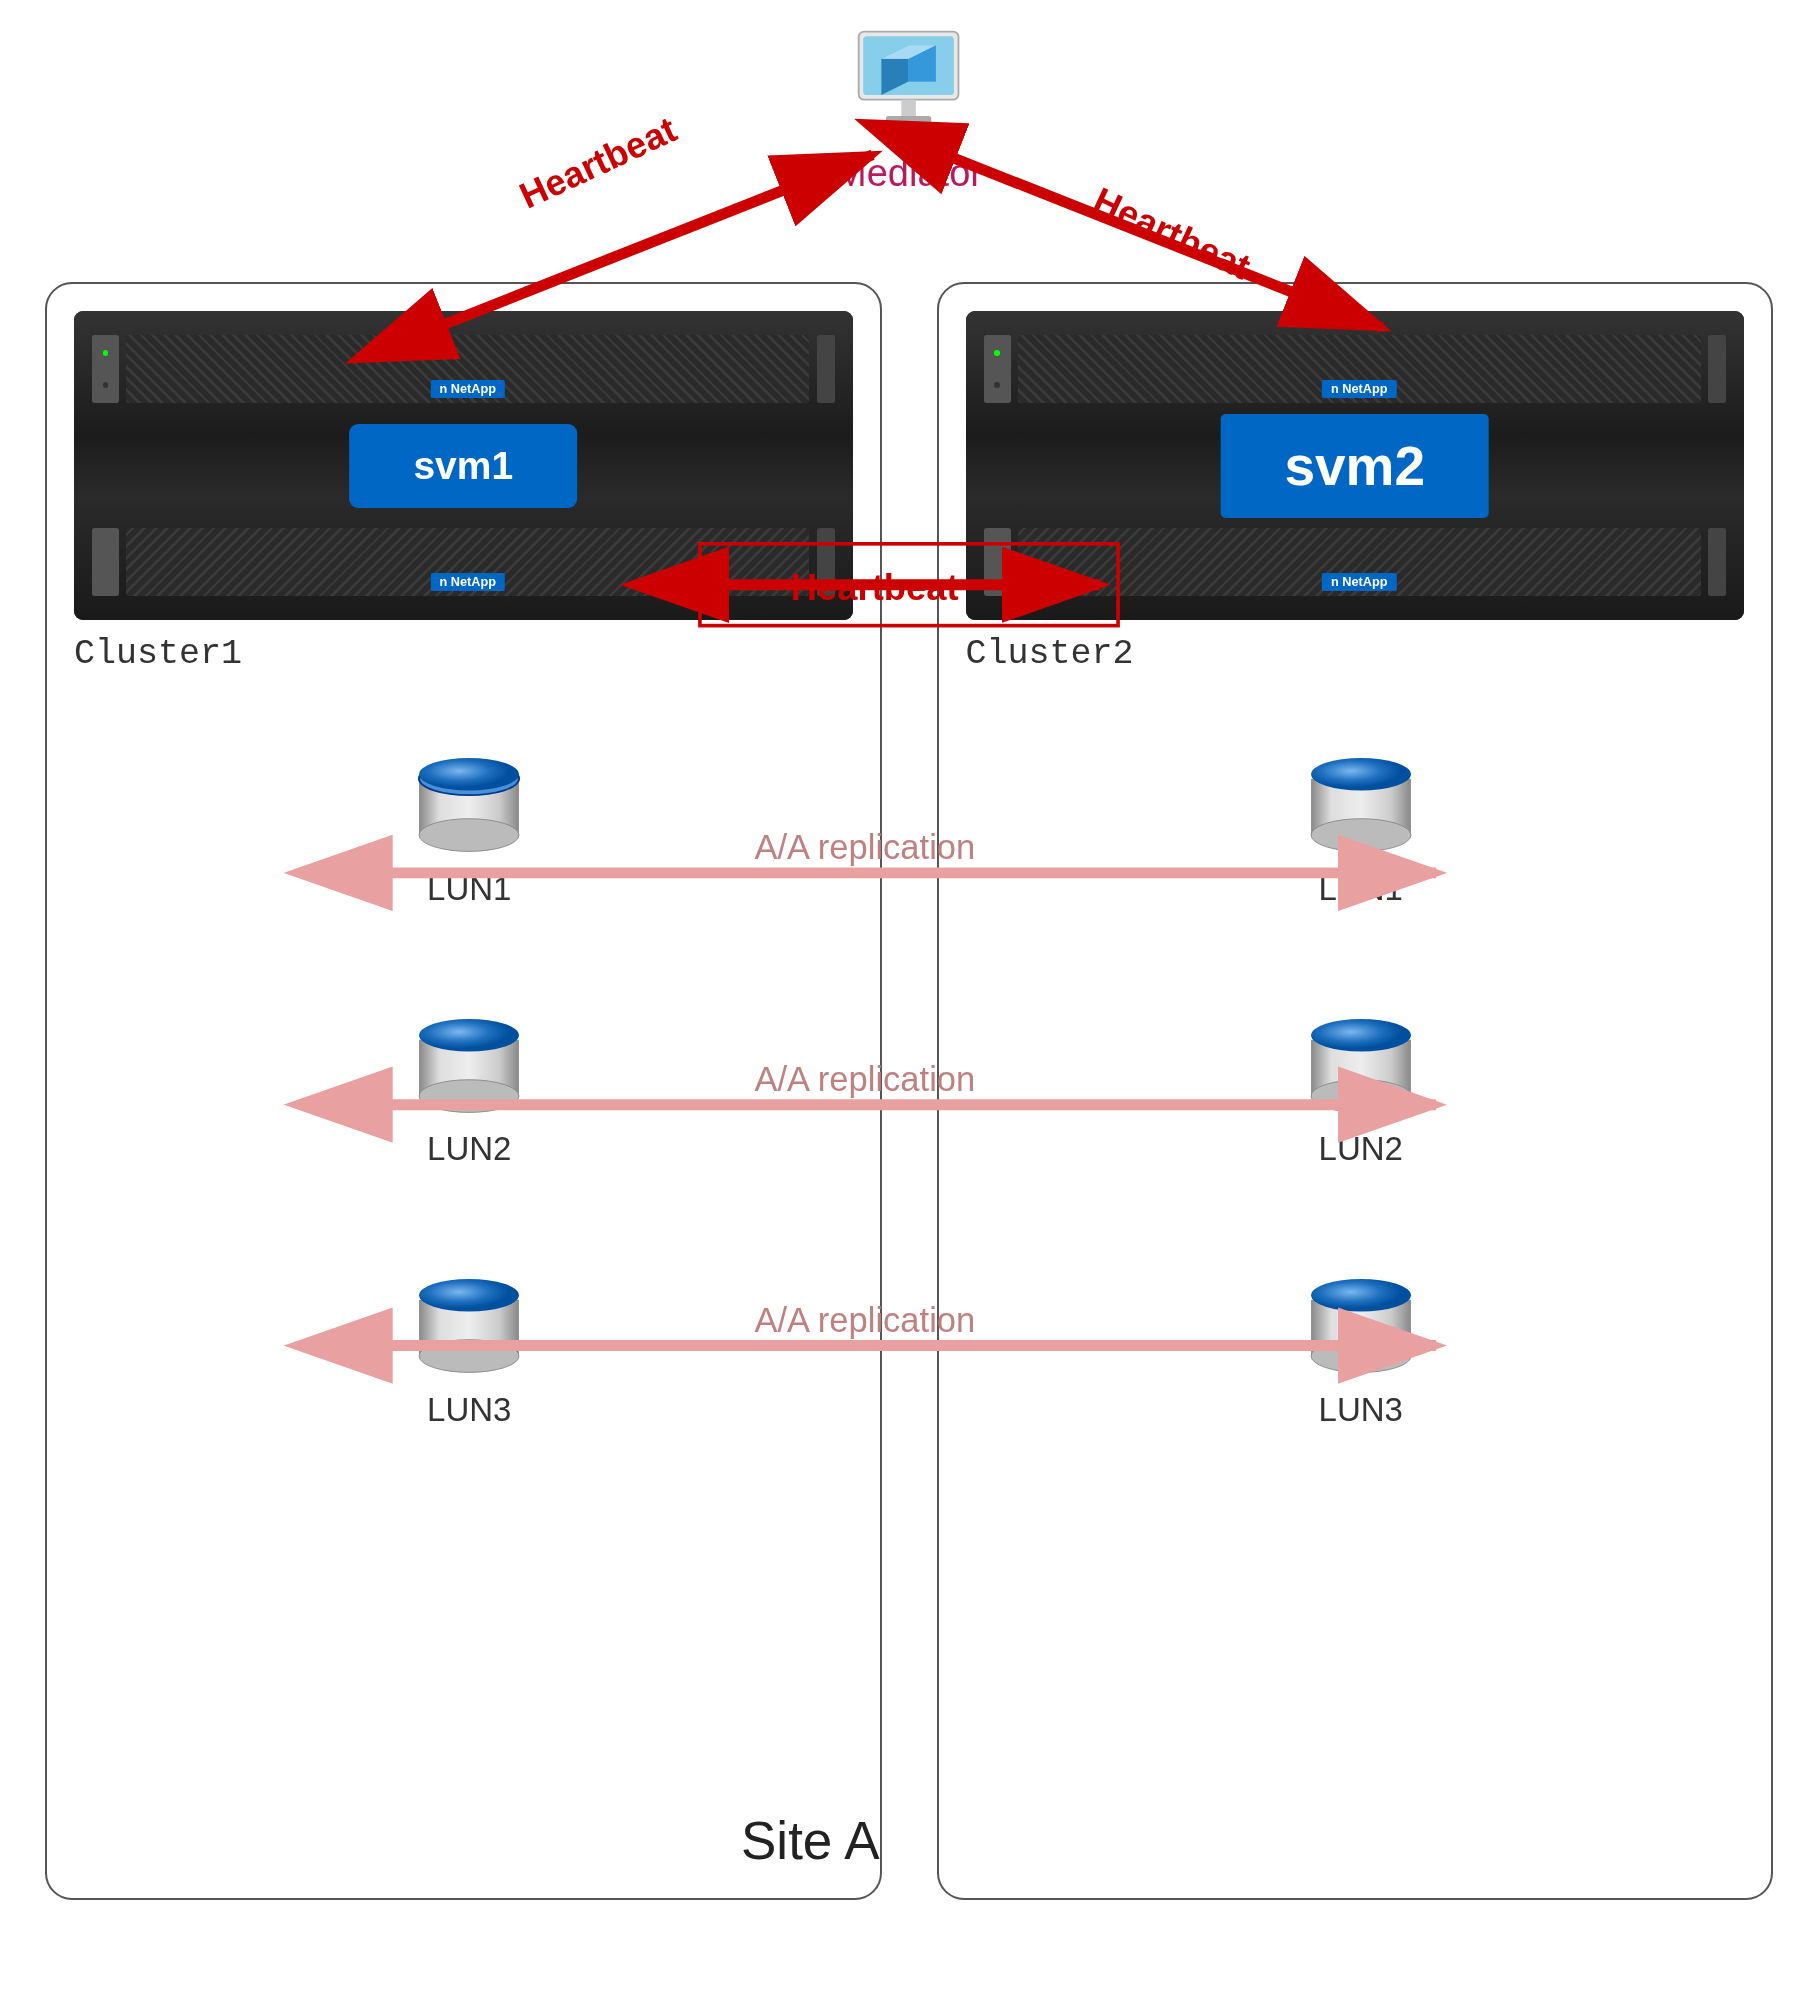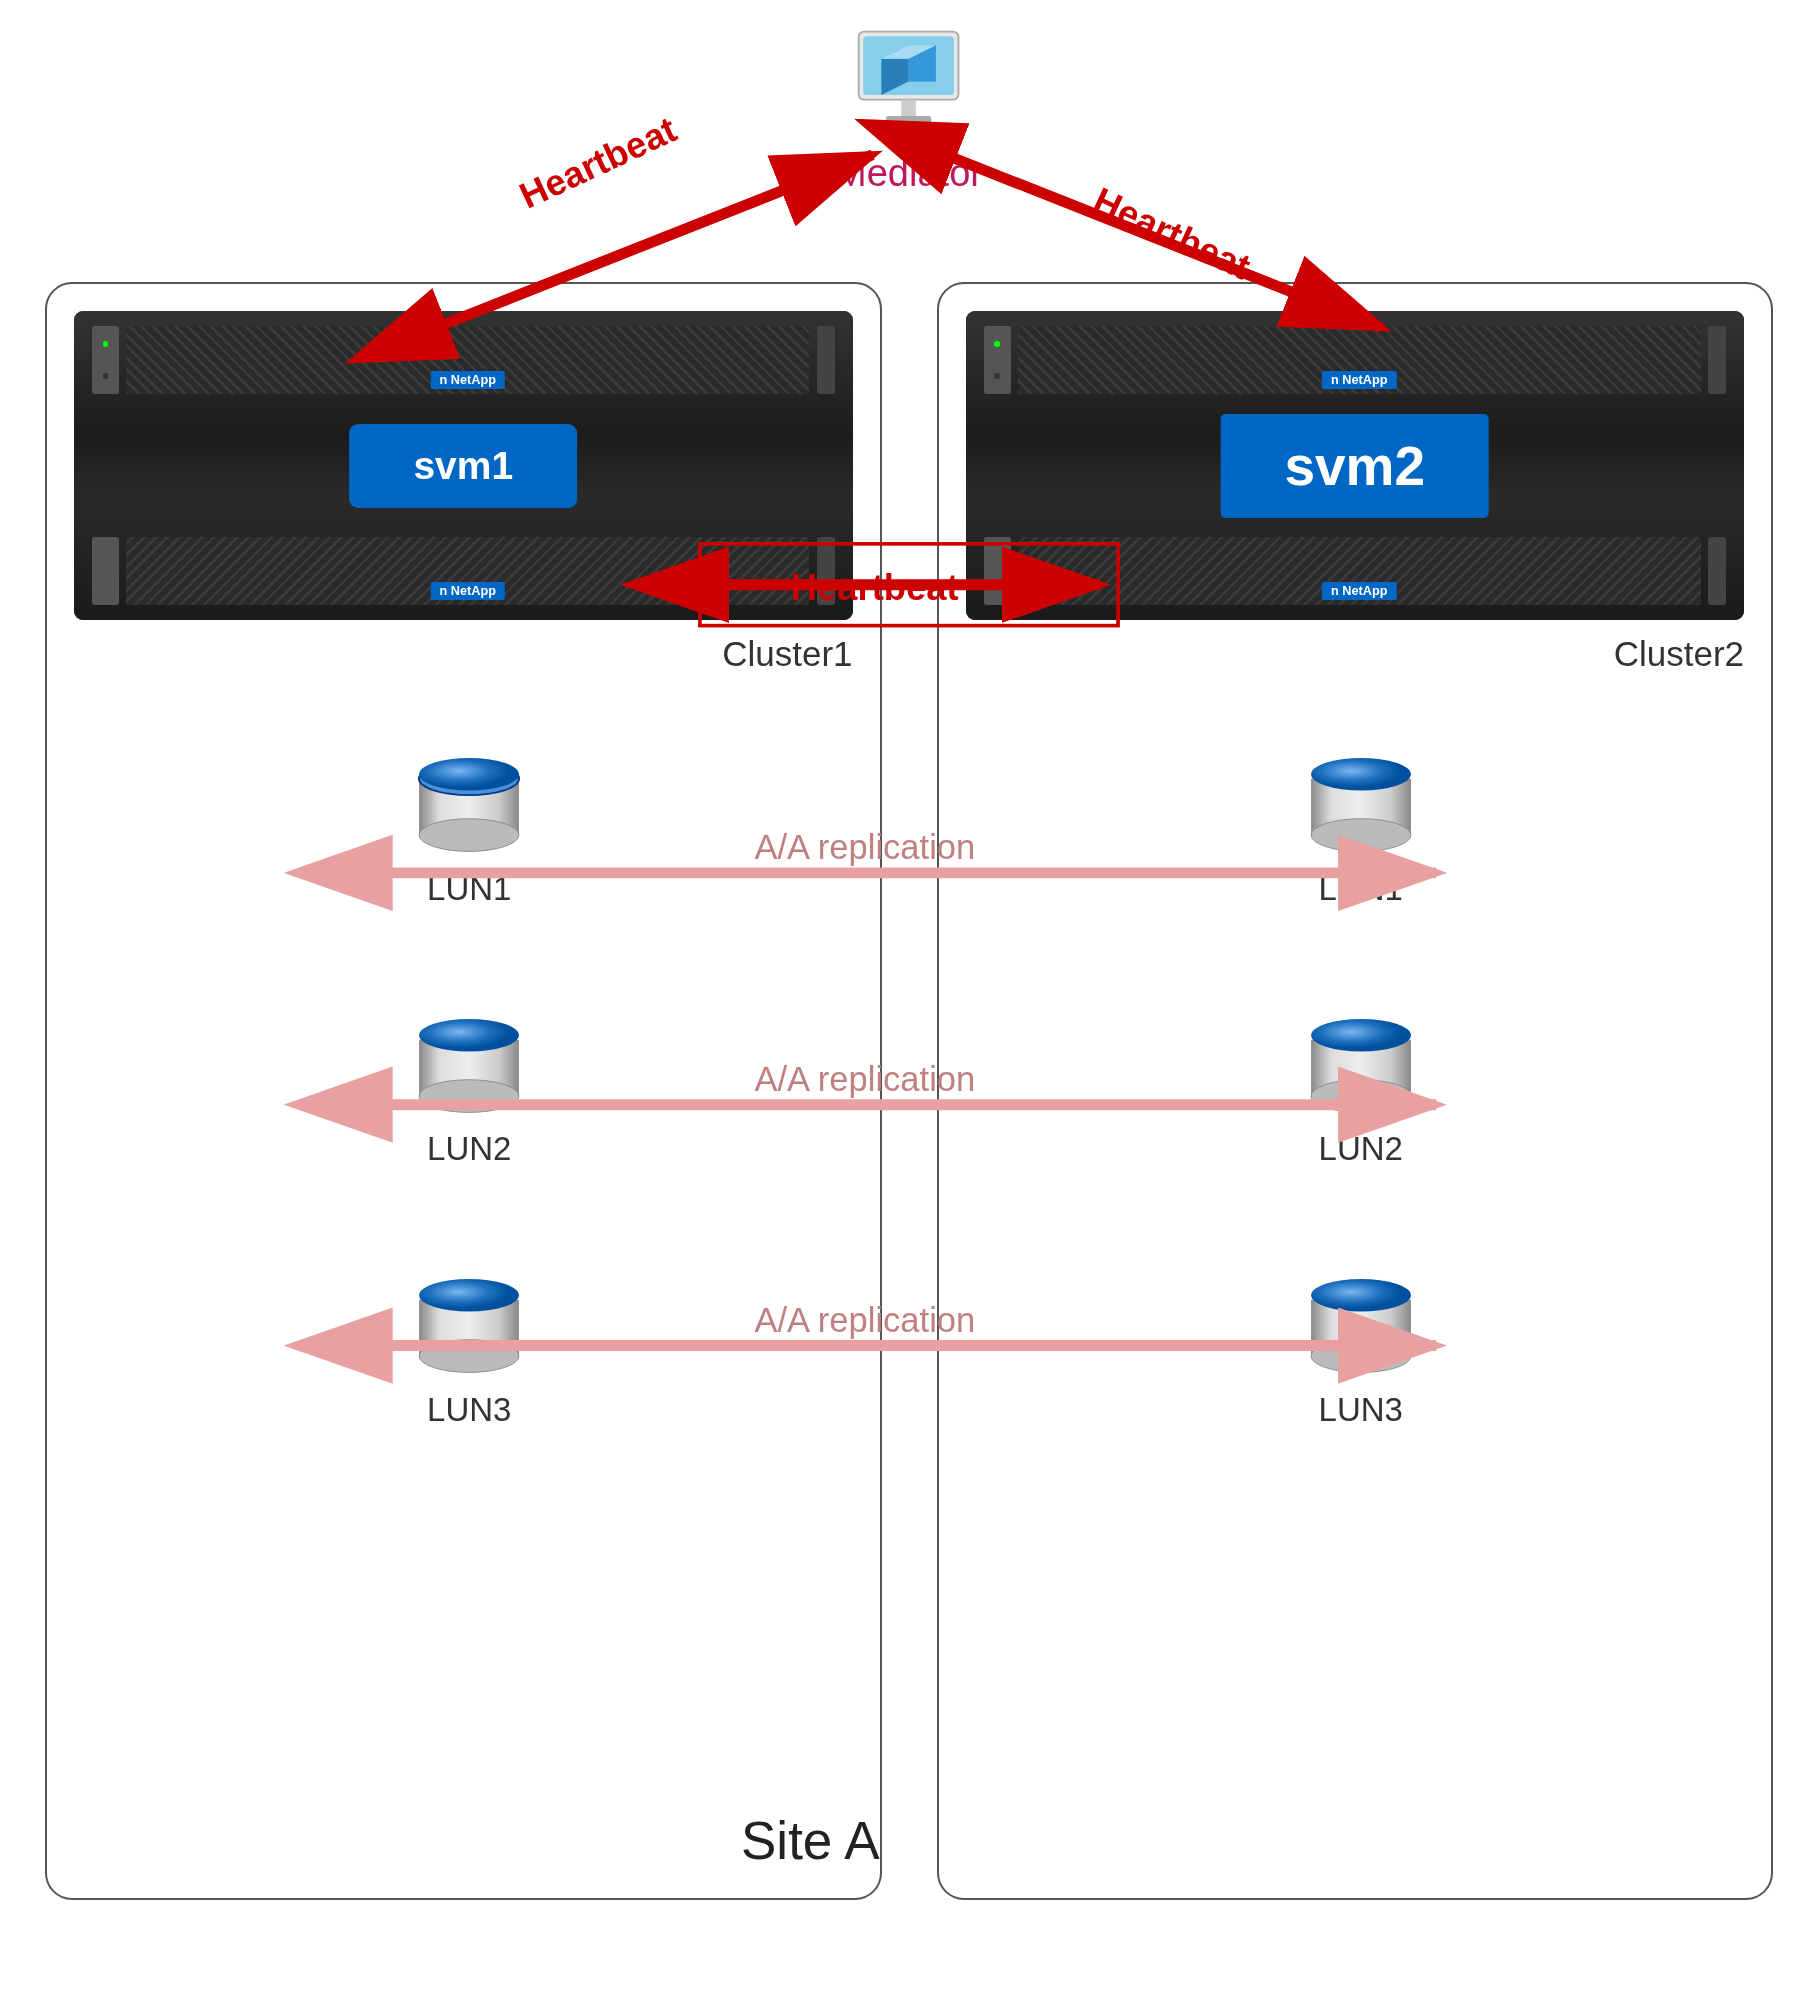--- a/index.html
+++ b/index.html
@@ -88,28 +88,29 @@
 
     
     .storage-unit {
       width: 100%;
       height: 100%;
       background: linear-gradient(180deg, #333 0%, #1c1c1c 40%, #2a2a2a 60%, #1a1a1a 100%);
       position: relative;
       display: flex;
       flex-direction: column;
       justify-content: space-between;
-      padding: 15px 18px;
+      padding: 24px 18px;
     }
 
     .cluster-label {
-      text-align: right;
+      text-align: left;
       font-size: 35px;
       color: #333;
       margin-top: 13.6px;
+      font-family: Liberation Mono, monospace;
     }
 
     
     .lun-section {
       position: absolute;
       top: 445px;
       left: 12px;
       right: 0;
       display: flex;
       flex-direction: column;

